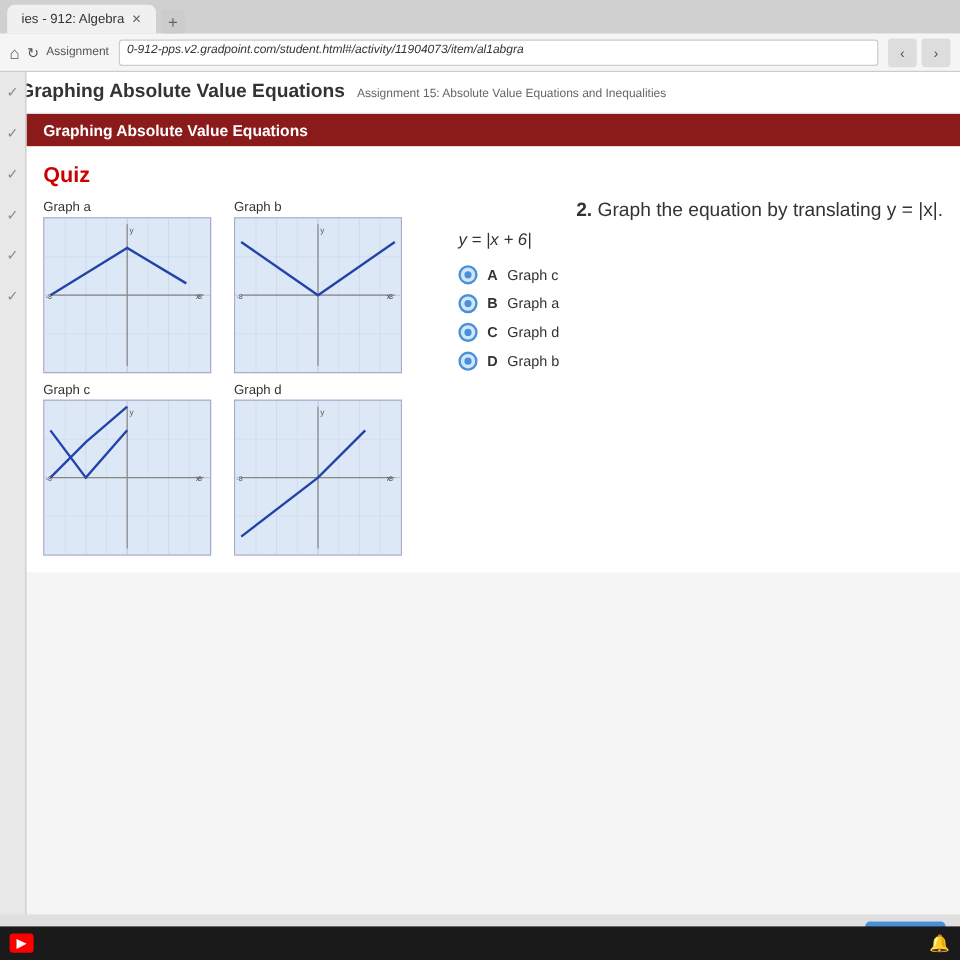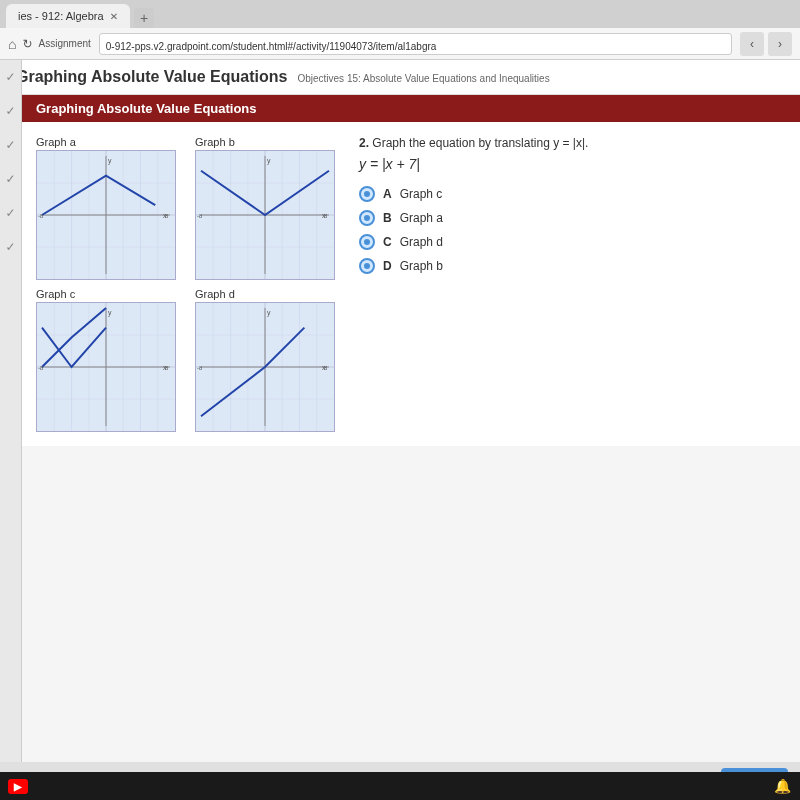--- a/index.html
+++ b/index.html
@@ -76,21 +76,22 @@
     .url-box {
       flex: 1;
       background: white;
       border: 1px solid #ccc;
       border-radius: 3px;
       padding: 2px 6px;
       font-size: 10px;
       color: #333;
       height: 22px;
       display: flex;
-      align-items: flex-end;
+      align-items: flex-start;
+      font-style: italic;
     }
 
     .nav-arrows {
       display: flex;
       gap: 4px;
     }
 
     .arrow-btn {
       width: 24px;
       height: 24px;
@@ -185,21 +186,21 @@
     .quiz-header {
       font-size: 18px;
       font-weight: bold;
       color: #cc0000;
       margin-bottom: 10px;
     }
 
     
     .question-area {
       display: flex;
-      gap: 13px;
+      gap: 36px;
     }
 
     .graphs-section {
       flex: 0 0 310px;
     }
 
     .graphs-grid {
       display: grid;
       grid-template-columns: 1fr 1fr;
       gap: 8px;
@@ -229,23 +230,24 @@
     .graph-box svg {
       width: 100%;
       height: 100%;
     }
 
     .question-section {
       flex: 1;
     }
 
     .question-text {
-      font-size: 12px;
+      font-size: 16px;
       color: #333;
       margin-bottom: 6px;
+      text-align: right;
     }
 
     .question-number {
       font-weight: bold;
       color: #333;
     }
 
     .equation-display {
       font-size: 14px;
       color: #333;
@@ -399,39 +401,40 @@
         <div class="arrow-btn">‹</div>
         <div class="arrow-btn">›</div>
       </div>
     </div>
   </div>
 
   <div class="page-content">
     <div class="page-header">
       <div class="page-title-row">
         <span class="page-title">Graphing Absolute Value Equations</span>
-        <span class="assignment-label">Objectives 15: Absolute Value Equations and Inequalities</span>
+        <span class="assignment-label">Assignment 15: Absolute Value Equations and Inequalities</span>
       </div>
     </div>
 
     <div class="sidebar-icons">
       <span class="sidebar-check">✓</span>
       <span class="sidebar-check">✓</span>
       <span class="sidebar-check">✓</span>
       <span class="sidebar-check">✓</span>
       <span class="sidebar-check">✓</span>
       <span class="sidebar-check">✓</span>
     </div>
 
     <div class="main-area">
       <div class="section-header">
         <span>Graphing Absolute Value Equations</span>
       </div>
 
       <div class="content-wrapper">
+        <div class="quiz-header">Quiz</div>
 
         <div class="question-area">
 
           <div class="graphs-section">
             <div class="graphs-grid">
 
               <div class="graph-container">
                 <span class="graph-label">Graph a</span>
                 <div class="graph-box">
                   <svg viewBox="0 0 140 130">
@@ -546,21 +549,21 @@
               </div>
 
             </div>
           </div>
 
           <div class="question-section">
             <div class="question-text">
               <span class="question-number">2.</span>
               <span>Graph the equation by translating y = |x|.</span>
             </div>
-            <div class="equation-display">y = |x + 7|</div>
+            <div class="equation-display">y = |x + 6|</div>
 
             <div class="options-list">
               <div class="option-item">
                 <div class="option-radio">
                   <div class="option-radio-inner"></div>
                 </div>
                 <span class="option-letter">A</span>
                 <span class="option-text">Graph c</span>
               </div>
               <div class="option-item">

